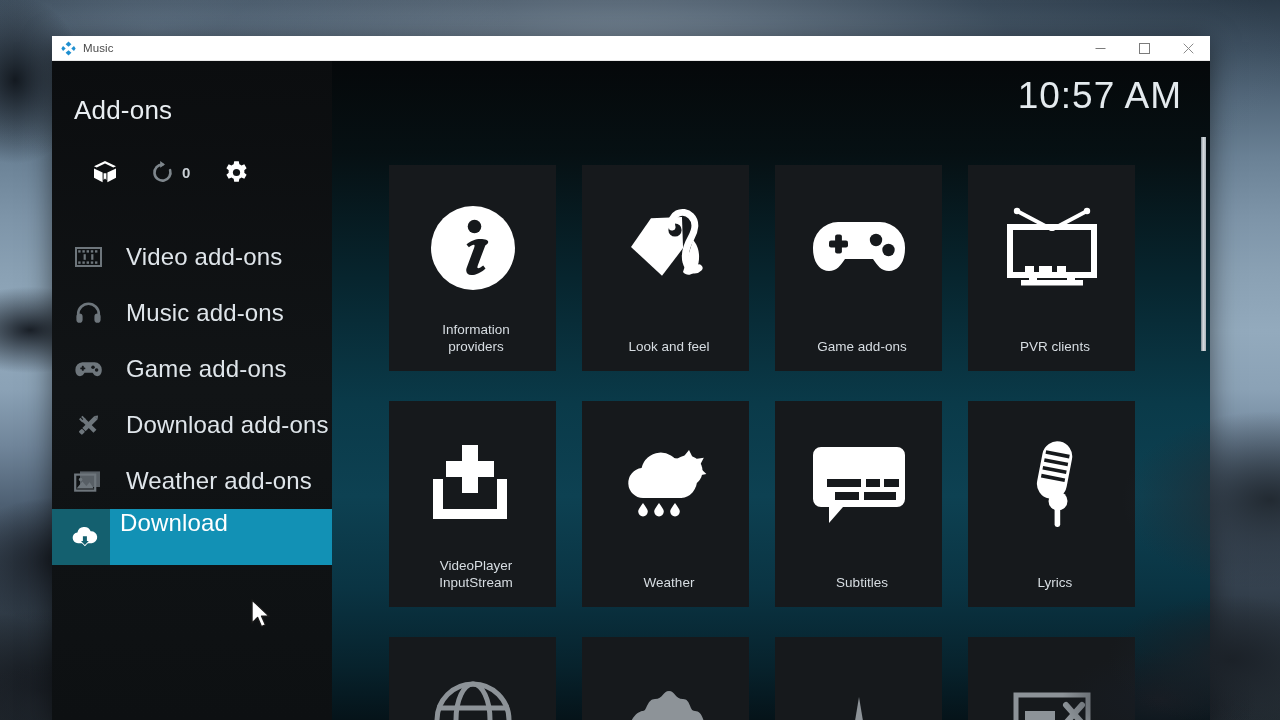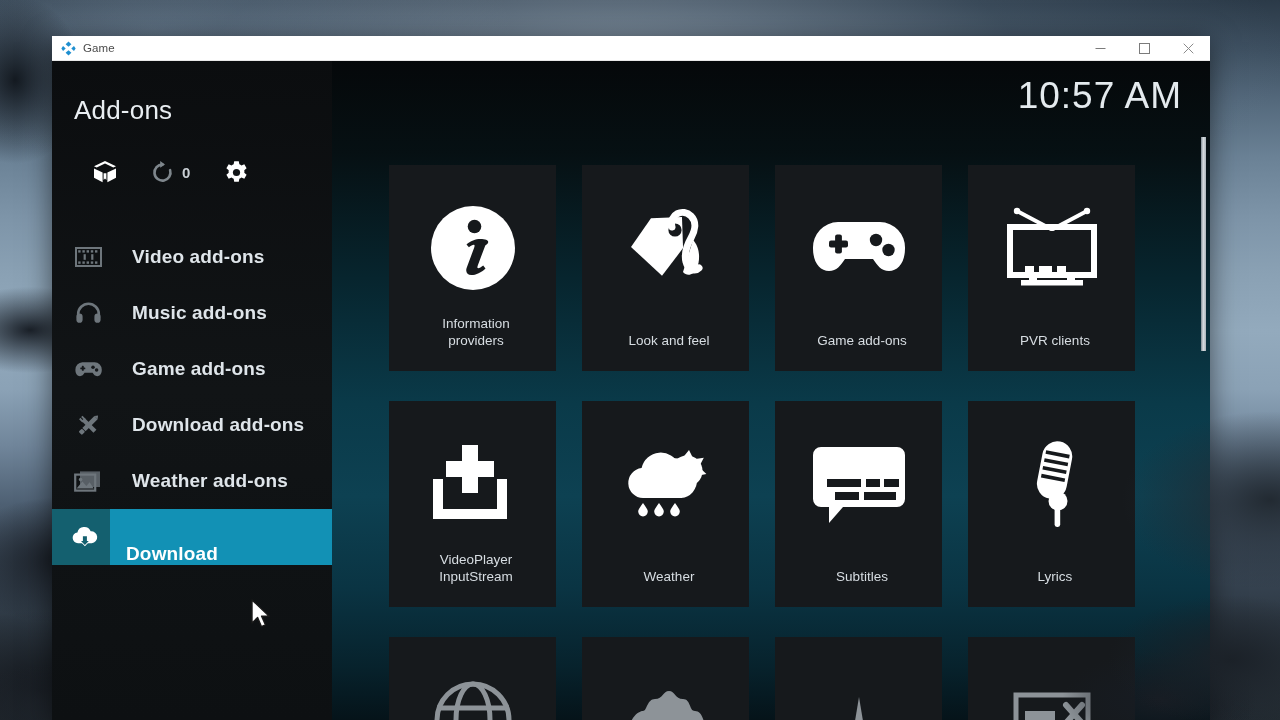--- a/index.html
+++ b/index.html
@@ -166,39 +166,39 @@
     width: 56px;
     flex: 0 0 56px;
     display: flex;
     align-items: center;
     justify-content: center;
     margin-left: 8px;
   }
   .nav-icon-box svg { display: block; }
   .nav-label {
     color: #dfe5ea;
-    font-size: 19px;
-    font-weight: 700;
+    font-size: 24px;
+    font-weight: 400;
     letter-spacing: 0.15px;
-    margin-left: 16px;
+    margin-left: 10px;
   }
   .nav-item.selected { }
   .nav-item.selected .nav-icon-box {
     background: #14606f;
     width: 58px; flex: 0 0 58px;
     height: 56px;
     margin-left: 0;
     padding-left: 8px;
   }
   .nav-item.selected .nav-sel-fill {
     background: #1291b5;
     height: 56px;
     flex: 1 1 auto;
     display: flex;
-    align-items: flex-end;
+    align-items: flex-start;
   }
   .nav-item.selected .nav-label { color: #ffffff; }
 
   
   #content {
     flex: 1 1 auto;
     position: relative;
     background:
       linear-gradient(180deg,
         #05080a 0%,
@@ -246,21 +246,21 @@
     flex: 0 0 auto;
     margin-top: 36px;
     height: 94px;
     display: flex;
     align-items: center;
     justify-content: center;
   }
   .tile-ico svg { display: block; }
   .tile-label {
     position: absolute;
-    bottom: 22px;
+    bottom: 16px;
     left: 0; right: 0;
     text-align: center;
     color: #d7dde2;
     font-size: 13.5px;
     font-weight: 400;
     line-height: 17px;
     padding: 0 6px;
     white-space: pre-line;
     margin-left: 7px;
   }
@@ -301,21 +301,21 @@
     <div id="titlebar">
       <div id="titlebar-left">
         <span>
           <svg id="kodi-logo" viewBox="0 0 16 16">
             <path d="M8 0.6 L11.1 3.4 L8 6.2 L4.9 3.4 Z" fill="#1e8fd0"></path>
             <path d="M2.2 5.4 L5.0 8.0 L2.2 10.6 L0.4 8.0 Z" fill="#1e8fd0"></path>
             <path d="M13.8 5.4 L15.6 8.0 L13.8 10.6 L11.0 8.0 Z" fill="#1e8fd0"></path>
             <path d="M8 9.8 L11.1 12.6 L8 15.4 L4.9 12.6 Z" fill="#1e8fd0"></path>
           </svg>
         </span>
-        <span id="window-title">Game</span>
+        <span id="window-title">Music</span>
       </div>
       <div id="winbuttons">
         <div class="winbtn">
           <span>
             <svg width="11" height="11" viewBox="0 0 11 11">
                 <path d="M0.5 5.5 H10.5" stroke="#7b7b7b" stroke-width="1"></path>
               </svg>
           </span>
         </div>
         <div class="winbtn">

